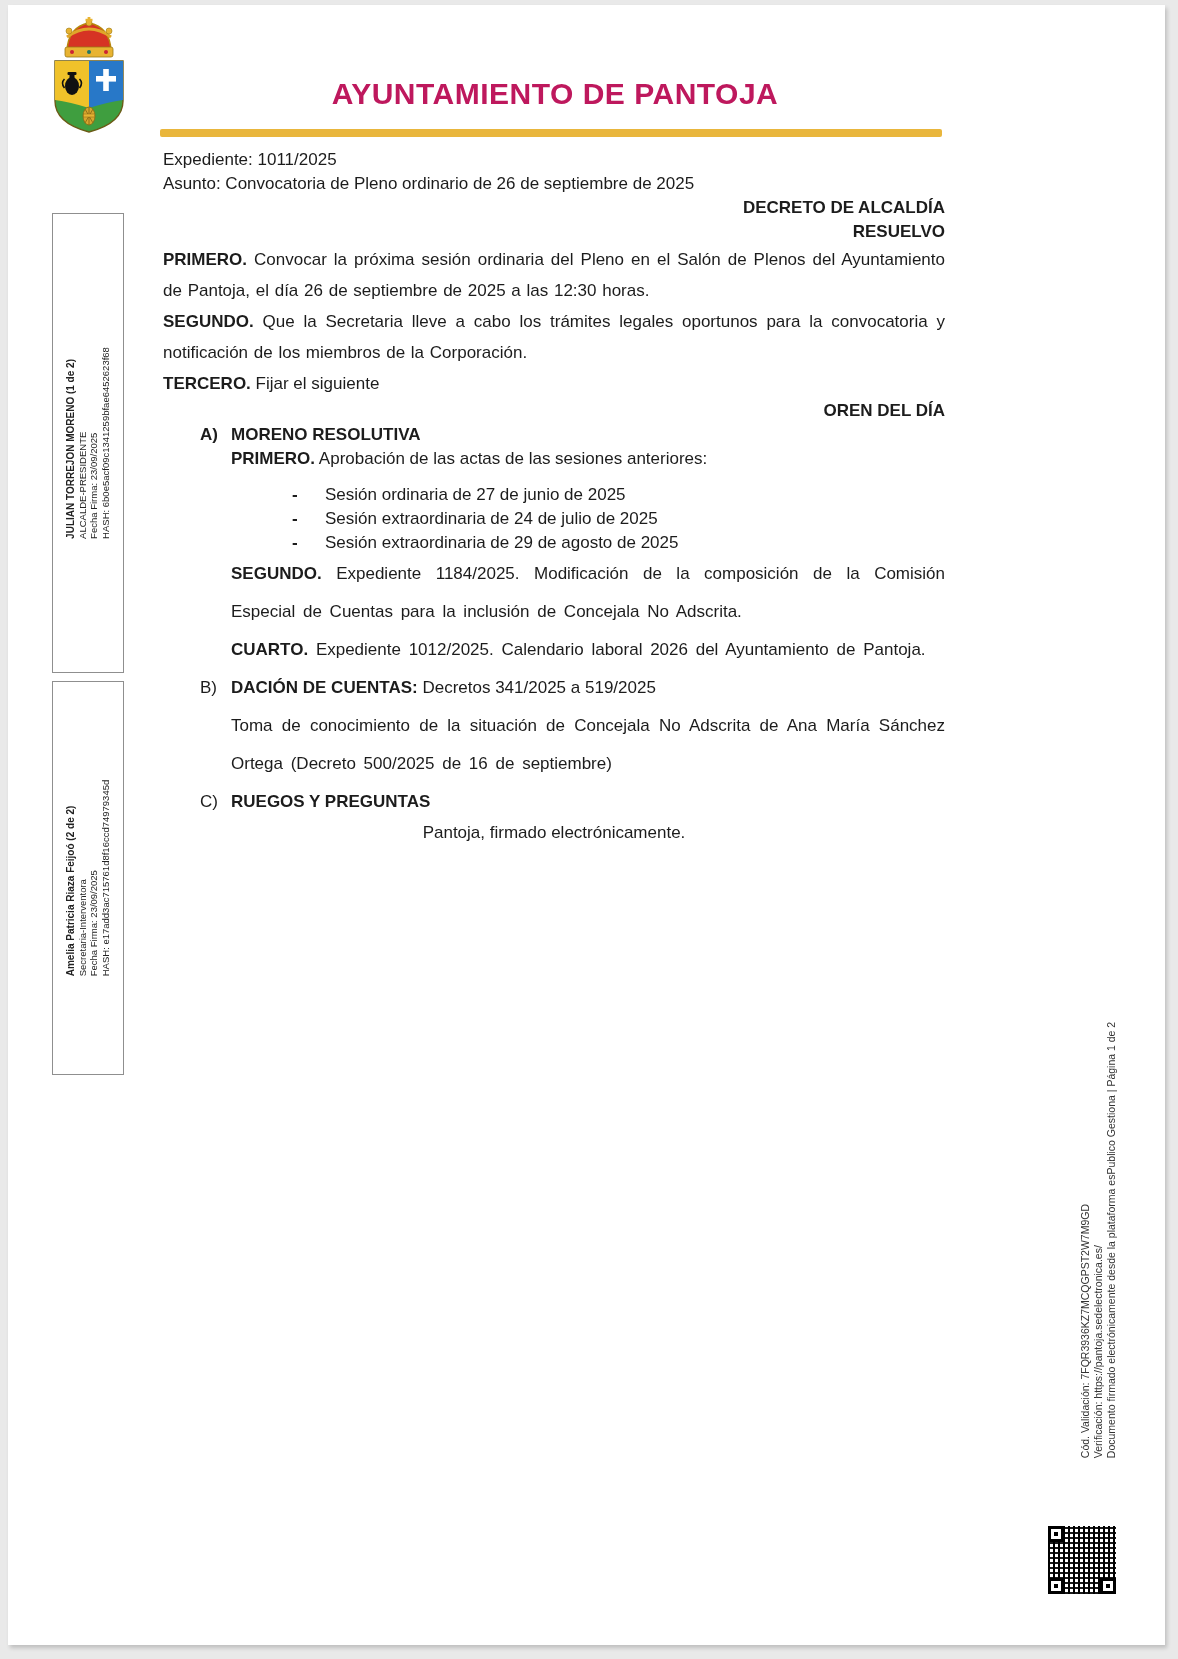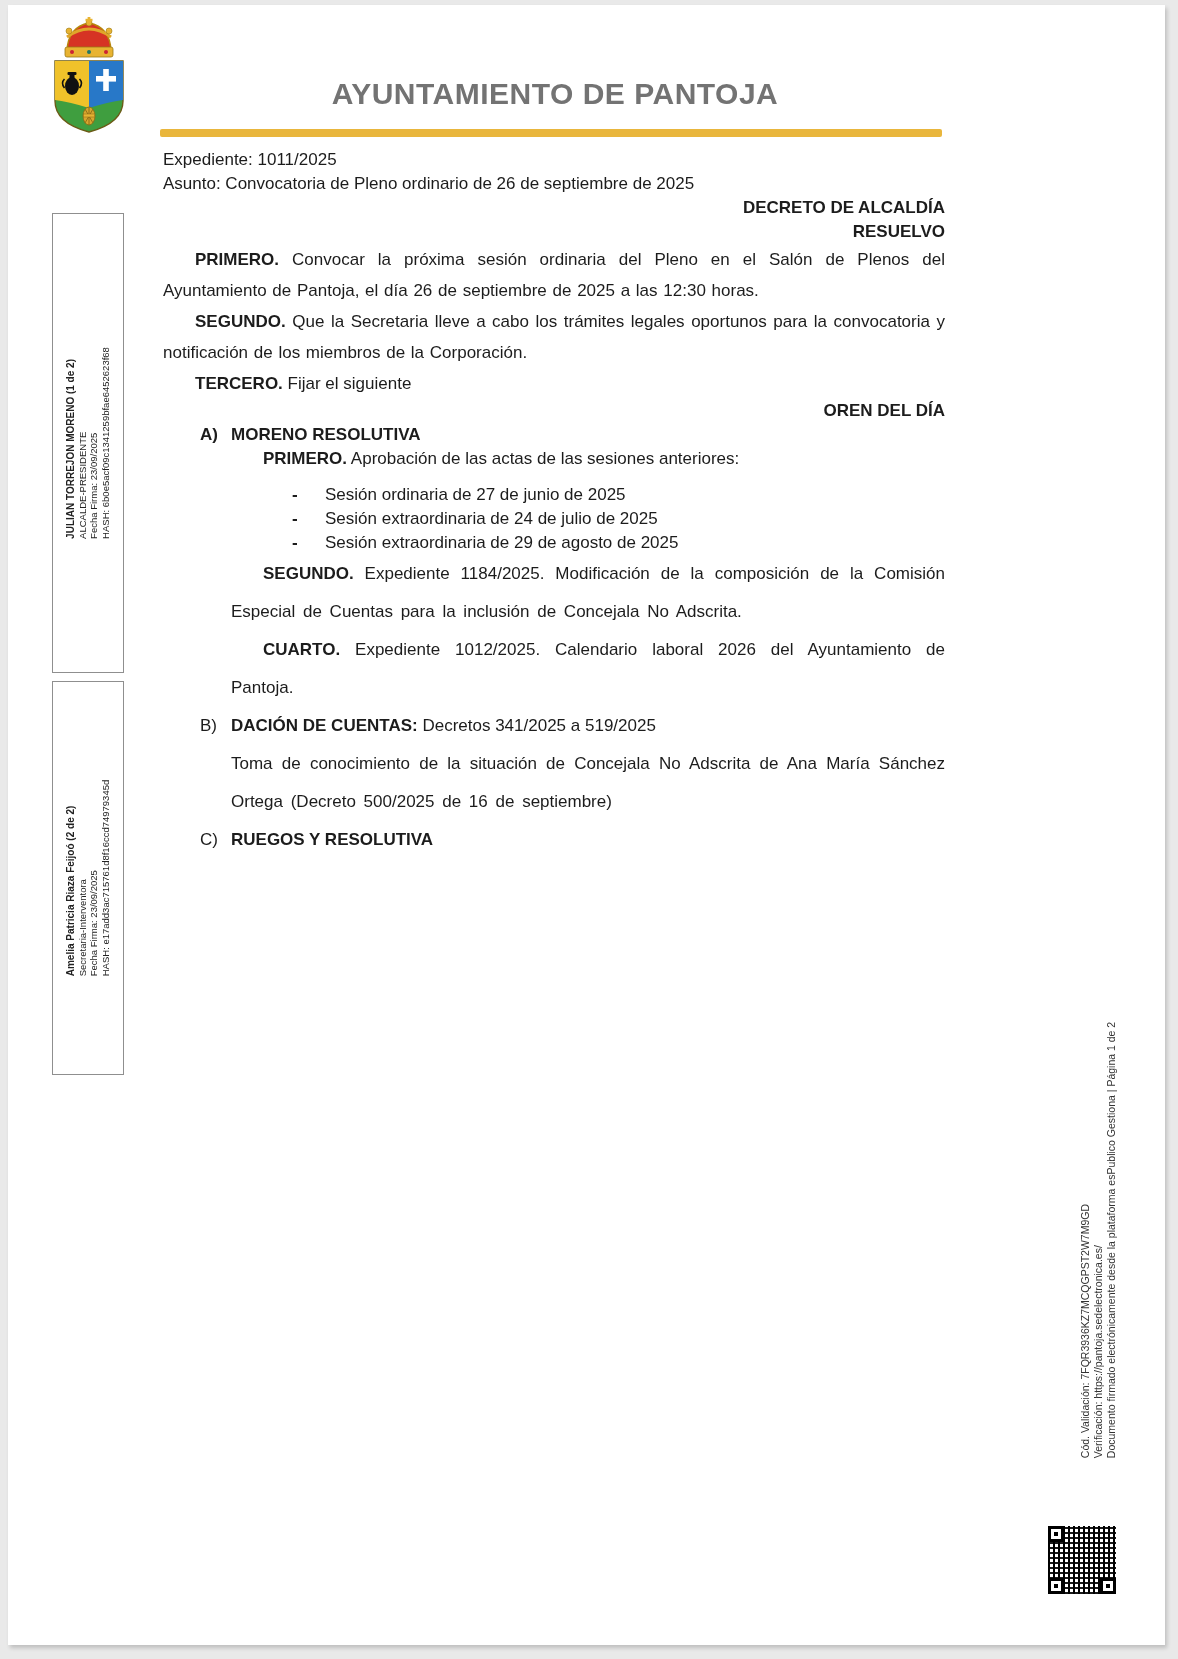--- a/index.html
+++ b/index.html
@@ -14,21 +14,21 @@
   .page{
     position:absolute;left:8px;top:5px;width:1157px;height:1640px;
     background:#ffffff;
     box-shadow:2px 3px 4px rgba(0,0,0,0.18);
   }
   
   .emblem{position:absolute;left:44px;top:12px;width:74px;height:116px;}
   .title{
     position:absolute;left:152px;top:72px;width:790px;
     text-align:center;font-size:30px;font-weight:bold;letter-spacing:0.5px;
-    color:#737373;
+    color:#be185d;
   }
   .title-rule{
     position:absolute;left:152px;top:124px;width:782px;height:8px;
     background:#e9b63c;border-radius:2px;
   }
   
   .content{
     position:absolute;left:155px;top:143px;width:782px;
     font-size:17px;line-height:31px;
   }
@@ -39,21 +39,21 @@
     text-align:right;font-weight:bold;line-height:24px;
   }
   .h-decreto{margin-top:56px;}
   .p-just{text-align:justify;word-spacing:1px;}
   .p-intro{margin-top:18px;}
   .h-resuelvo{margin-top:8px;}
   .p-res1{margin-top:14px;}
   .p-res2{margin-top:8px;}
   .p-res3{margin-top:6px;}
   .h-oren{margin-top:14px;}
-  .lead{font-weight:bold;margin-left:32px;}
+  .lead{font-weight:bold;}
   
   .row-letter{position:relative;padding-left:68px;line-height:24px;margin-top:24px;}
   .row-letter .letter{position:absolute;left:37px;font-weight:bold;}
   .sec-title{font-weight:bold;}
   .p-a-first{position:relative;padding-left:68px;margin-top:17px;line-height:24px;}
   .bullets{margin-top:12px;}
   .bullet{position:relative;padding-left:162px;line-height:24px;margin-top:14px;}
   .bullet:first-child{margin-top:0;}
   .bullet .dash{position:absolute;left:129px;font-weight:bold;}
   .p-agenda{
@@ -171,22 +171,23 @@
 
     <p class="p-agenda p-a-seg"><span class="lead">SEGUNDO.</span> <span>Expediente 1184/2025. Modificación de la composición de la Comisión Especial de Cuentas para la inclusión de Concejala No Adscrita.</span></p>
 
 
     <p class="p-agenda"><span class="lead">CUARTO.</span> <span>Expediente 1012/2025. Calendario laboral 2026 del Ayuntamiento de Pantoja.</span></p>
 
     <p class="row-b"><span class="letter">B)</span><span class="sec-title">DACIÓN DE CUENTAS:</span> <span>Decretos 341/2025 a 519/2025</span></p>
 
     <p class="p-agenda">Toma de conocimiento de la situación de Concejala No Adscrita de Ana María Sánchez Ortega (Decreto 500/2025 de 16 de septiembre)</p>
 
-    <p class="row-c"><span class="letter">C)</span><span class="sec-title">RUEGOS Y RESOLUTIVA</span></p>
-
+    <p class="row-c"><span class="letter">C)</span><span class="sec-title">RUEGOS Y PREGUNTAS</span></p>
+
+    <p class="closing">Pantoja, firmado electrónicamente.</p>
   </div>
 
   <div class="sig-box sig-1">
     <div class="sig-inner">
       <div class="sig-name">JULIAN TORREJON MORENO (1 de 2)</div>
       <div>ALCALDE-PRESIDENTE</div>
       <div>Fecha Firma: 23/09/2025</div>
       <div>HASH: 6b0e5acf09c1341259bfae6452623f68</div>
     </div>
   </div>

